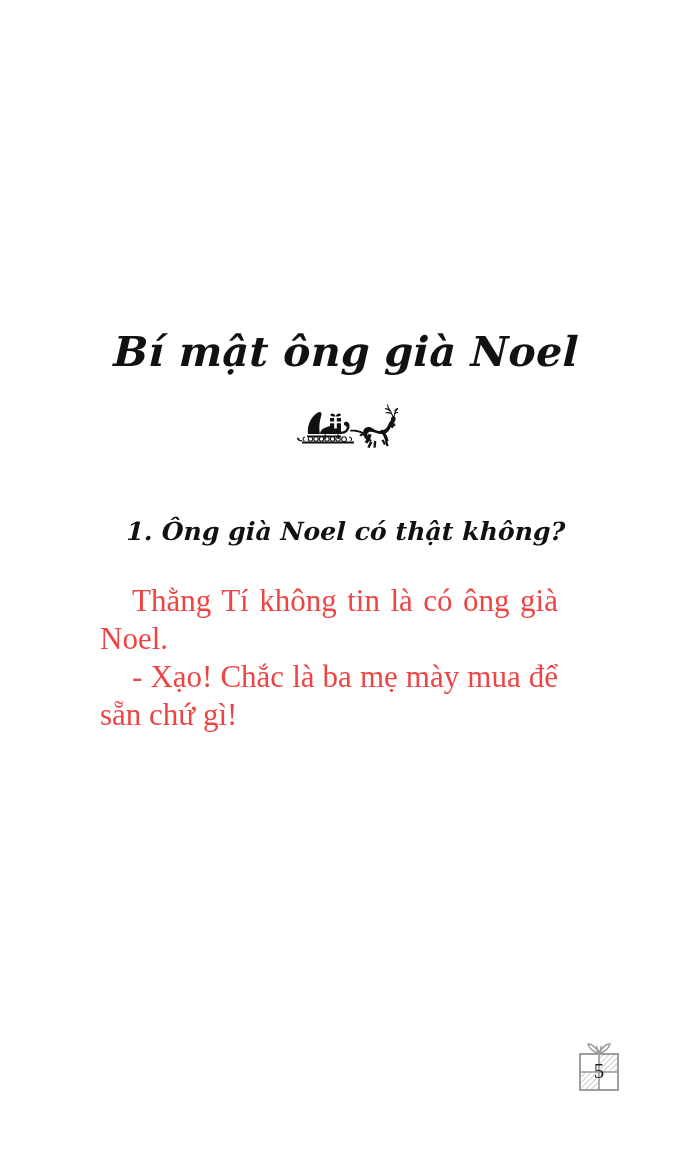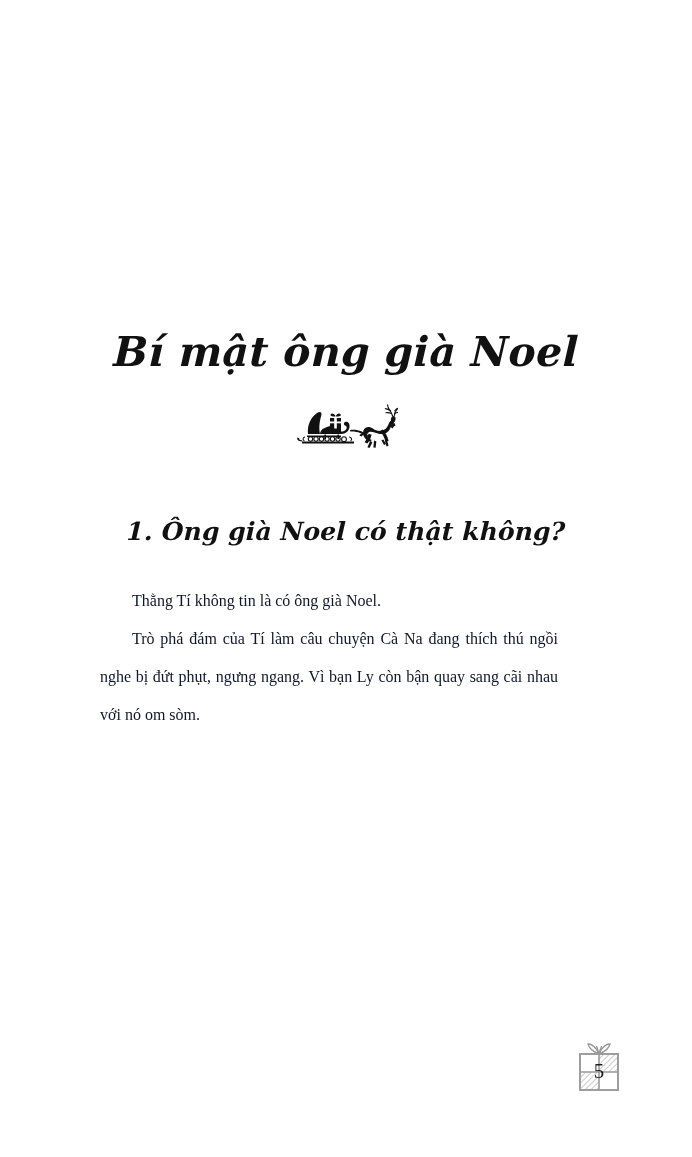--- a/index.html
+++ b/index.html
@@ -70,23 +70,23 @@
     transform: skewX(-2deg);
   }
 
   
   .body-text {
     position: absolute;
     left: 100px;
     top: 582px;
     width: 458px;
     font-family: "Liberation Serif", "DejaVu Serif", serif;
-    font-size: 16px;
+    font-size: 31px;
     line-height: 38px;
-    color: #0f172a;
+    color: #ef4444;
     text-align: justify;
     text-justify: inter-word;
   }
   .body-text p {
     margin: 0;
     text-indent: 32px;
     text-align: justify;
   }
   .body-text p:last-child { margin-bottom: 0; }
 
@@ -186,21 +186,21 @@
 
         <path d="M70 30.4 C67.8 29.4 66 29.8 65.4 31.6 L67.6 32.4 C68 31.4 68.8 31 70 31.4 Z"></path>
       </g>
     </svg>
   </div>
 
   <div class="section-heading">1. Ông già Noel có thật không?</div>
 
   <div class="body-text">
     <p>Thằng Tí không tin là có ông già Noel.</p>
-    <p>Trò phá đám của Tí làm câu chuyện Cà Na đang thích thú ngồi nghe bị đứt phụt, ngưng ngang. Vì bạn Ly còn bận quay sang cãi nhau với nó om sòm.</p>
+    <p>- Xạo! Chắc là ba mẹ mày mua để sẵn chứ gì!</p>
   </div>
 
   <div class="page-number-mark">
     <svg width="54" height="56" viewBox="0 0 54 56" aria-hidden="true">
       <defs>
         <pattern id="hatch" patternUnits="userSpaceOnUse" width="4" height="4" patternTransform="rotate(45)">
           <line x1="0" y1="0" x2="0" y2="4" stroke="#b5b5b5" stroke-width="1.6"></line>
         </pattern>
       </defs>
 

